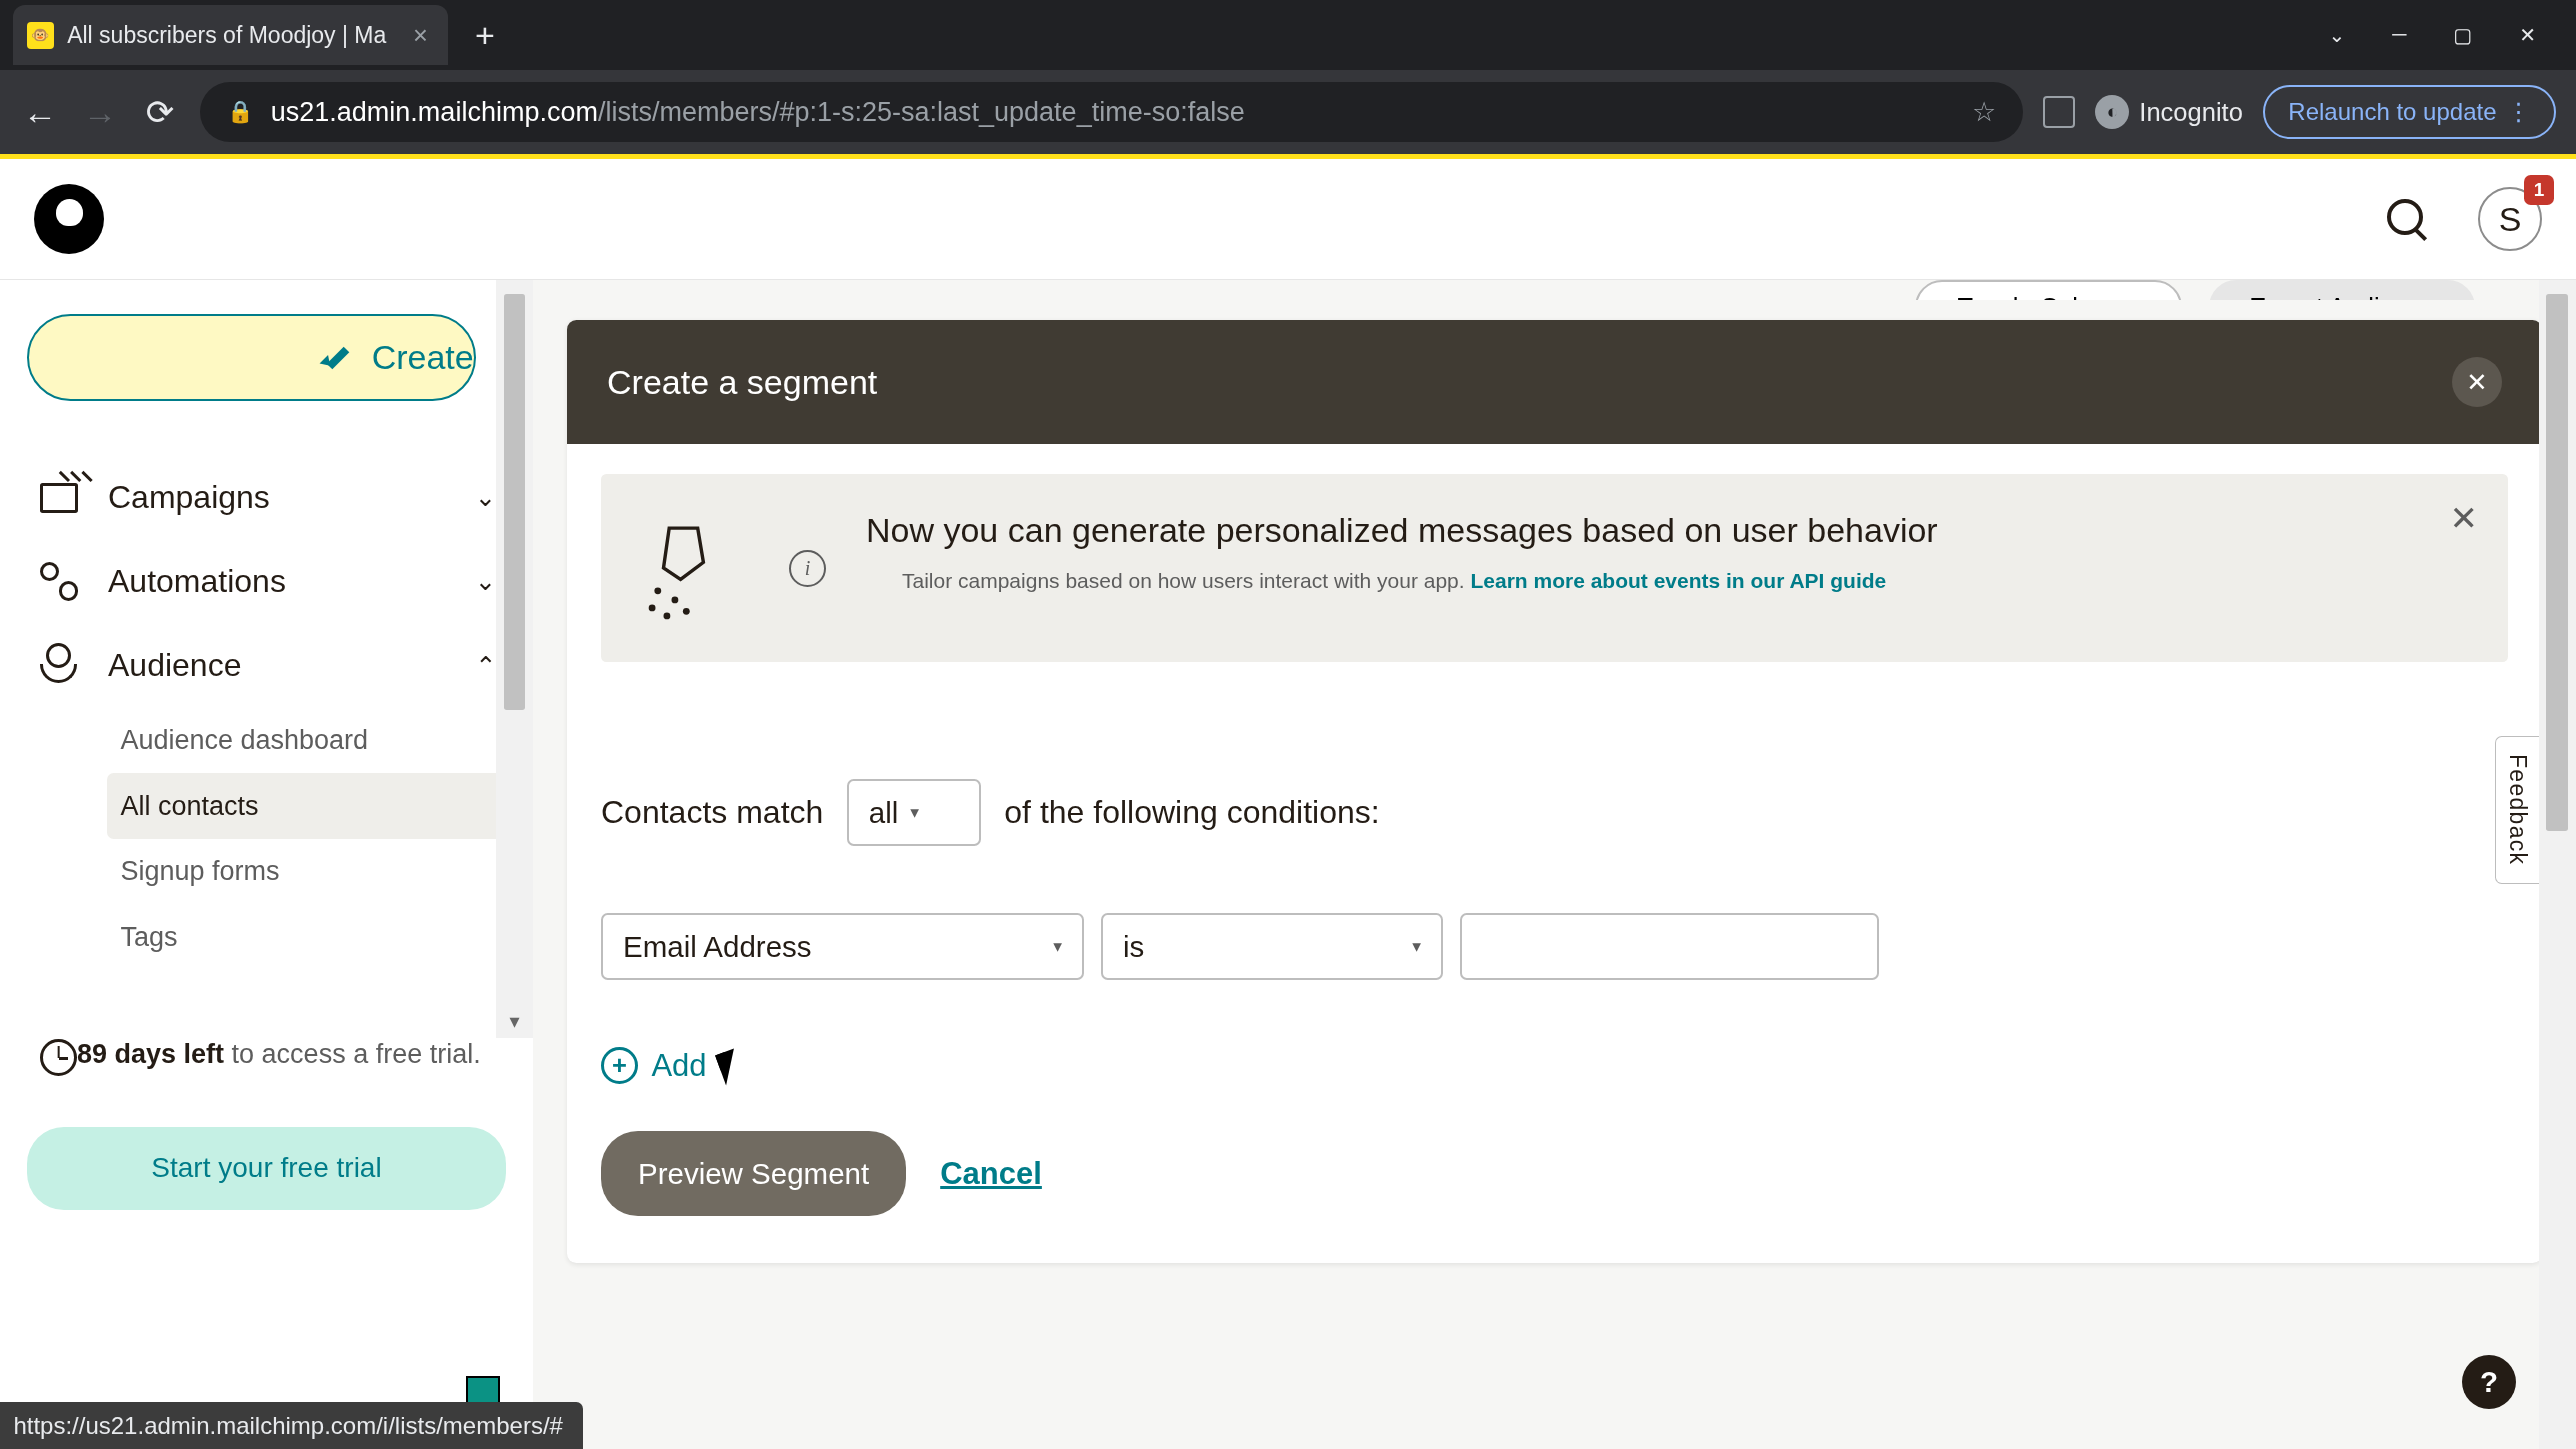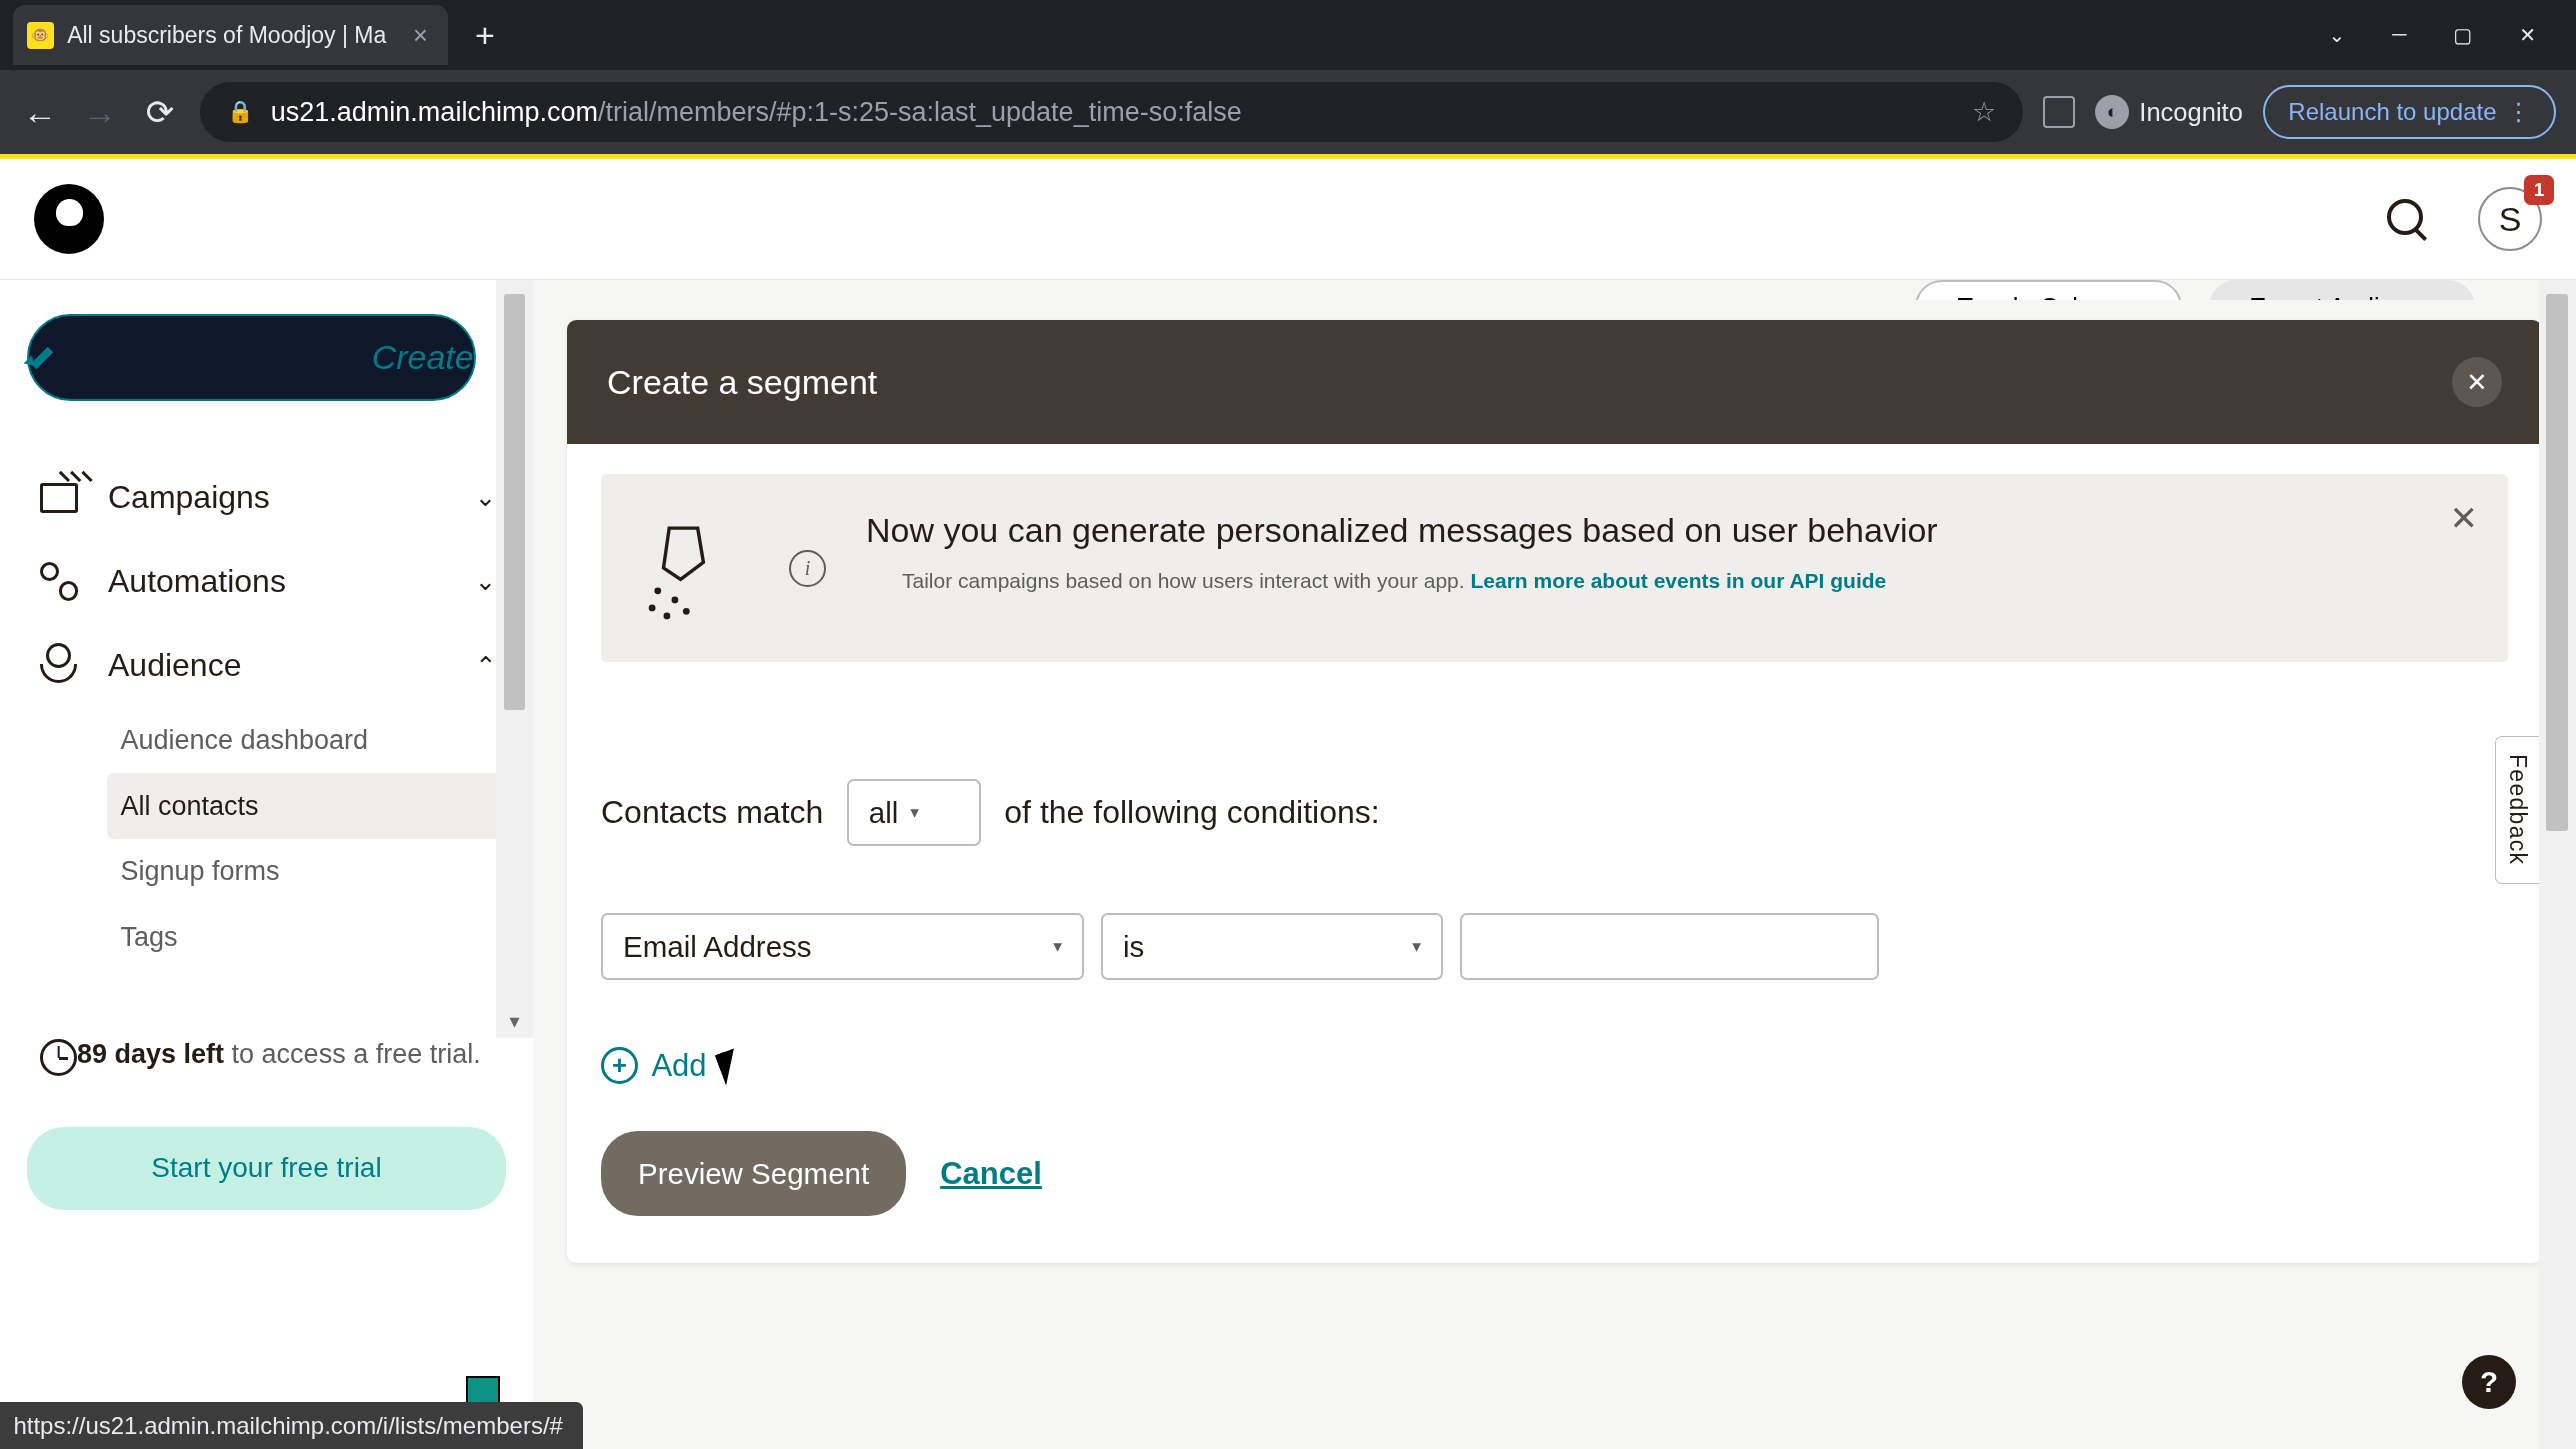--- a/index.html
+++ b/index.html
@@ -48,21 +48,21 @@
 
 .main { display: flex; height: calc(1449px - 70px - 84px - 5.4px - 121px); position: relative; }
 
 
 .sidebar { width: 533px; display: flex; flex-direction: column; position: relative; }
 .sidebar-scroll-area { position: absolute; right: 0; top: 0; width: 37px; height: 758px; background: #f1f1f1; display: flex; flex-direction: column; align-items: center; }
 .sidebar-scroll-thumb { position: absolute; top: 13.4px; width: 21.5px; height: 416px; background: #c1c1c1; border-radius: 2.7px; }
 .sidebar-scroll-arrow { position: absolute; bottom: 5.4px; color: #666; font-size: 20px; }
 
 .sidebar-content { padding: 34px 20px 20px 20px; }
-.create-btn { width: 449px; height: 87px; border: 2.7px solid #007c89; border-radius: 44px; background: #0f172a; color: #007c89; font-size: 34px; font-weight: 500; display: flex; align-items: center; justify-content: space-between; gap: 17px; cursor: pointer; margin-bottom: 54px; margin-left: 6.7px; font-style: italic; }
+.create-btn { width: 449px; height: 87px; border: 2.7px solid #007c89; border-radius: 44px; background: #fef9c3; color: #007c89; font-size: 34px; font-weight: 500; display: flex; align-items: center; justify-content: flex-end; gap: 17px; cursor: pointer; margin-bottom: 54px; margin-left: 6.7px; }
 .pencil-icon { position: relative; width: 30px; height: 30px; }
 .pencil-icon::before { content: ""; position: absolute; width: 24px; height: 8px; background: #007c89; transform: rotate(-45deg); top: 10.7px; left: 1.3px; }
 .pencil-icon::after { content: ""; position: absolute; width: 0; height: 0; border-left: 6.7px solid transparent; border-right: 6.7px solid transparent; border-top: 9.4px solid #007c89; transform: rotate(-45deg); top: 14.8px; left: -4px; }
 
 .nav-item { display: flex; align-items: center; padding: 20px 17px; font-size: 32px; color: #241c15; cursor: pointer; border-radius: 8px; }
 .nav-item-icon { width: 44px; height: 44px; margin-right: 27px; position: relative; }
 .nav-item-chevron { margin-left: auto; font-size: 25.5px; color: #241c15; }
 .nav-item.expanded .nav-item-chevron { transform: rotate(180deg); }
 
 .icon-campaigns::before { content:""; position:absolute; width:32px; height:24px; border:3.4px solid #241c15; border-radius:2.7px; top:8px; left:2.7px; }
@@ -161,21 +161,21 @@
   </div>
 </div>
 
 <div class="url-bar">
   <span class="nav-btn">←</span>
   <span class="nav-btn disabled">→</span>
   <span class="nav-btn">⟳</span>
   <div class="url-field">
     <span class="lock-icon">🔒</span>
     <span class="url-text">
-      <span class="domain">us21.admin.mailchimp.com</span><span class="path">/trial/members/#p:1-s:25-sa:last_update_time-so:false</span>
+      <span class="domain">us21.admin.mailchimp.com</span><span class="path">/lists/members/#p:1-s:25-sa:last_update_time-so:false</span>
     </span>
     <span class="star-icon">☆</span>
   </div>
   <span class="ext-icon"></span>
   <div class="incognito-badge">
     <span class="incognito-icon">◐</span>
     <span>Incognito</span>
   </div>
   <div class="relaunch-btn">
     <span>Relaunch to update</span>

